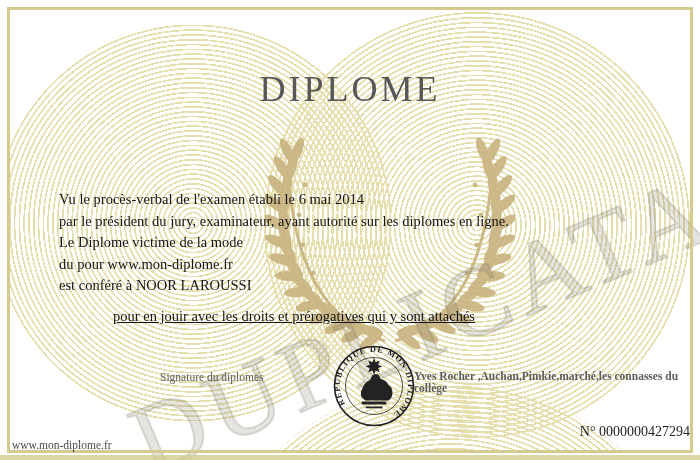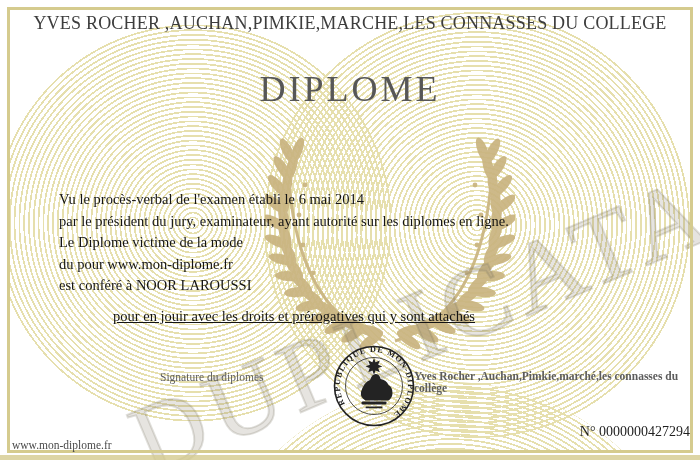--- a/index.html
+++ b/index.html
@@ -114,21 +114,20 @@
     <g>
         <use href="#branchL" transform="translate(250,0) scale(-1,1)"></use>
       </g>
   </svg>
 
   <div class="watermark">DUPLICATA</div>
 
   <div class="frame"></div>
   <div class="bottom-strip"></div>
 
-  <div class="header-line">YVES ROCHER ,AUCHAN,PIMKIE,MARCHE,LES CONNASSES DU COLLEGE</div>
 
   <div class="title-block">
     <div class="title-line">DIPLOME</div>
   </div>
 
   <div class="body-block">
     <div>Vu le procès-verbal de l'examen établi le 6 mai 2014</div>
     <div>par le président du jury, examinateur, ayant autorité sur les diplomes en ligne.</div>
     <div>Le Diplome victime de la mode</div>
     <div>du pour www.mon-diplome.fr</div>

